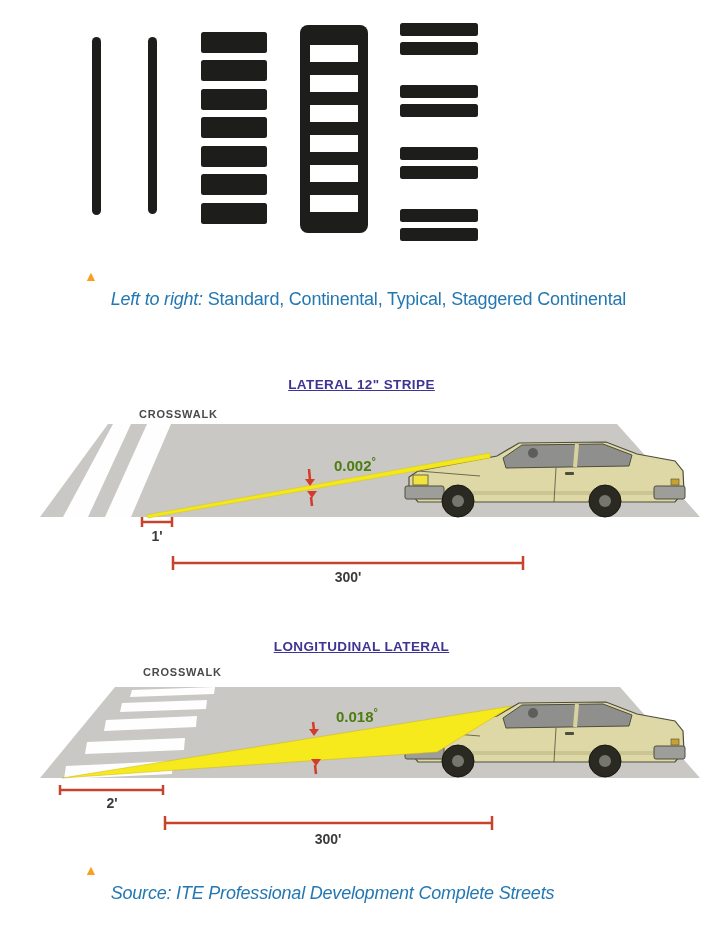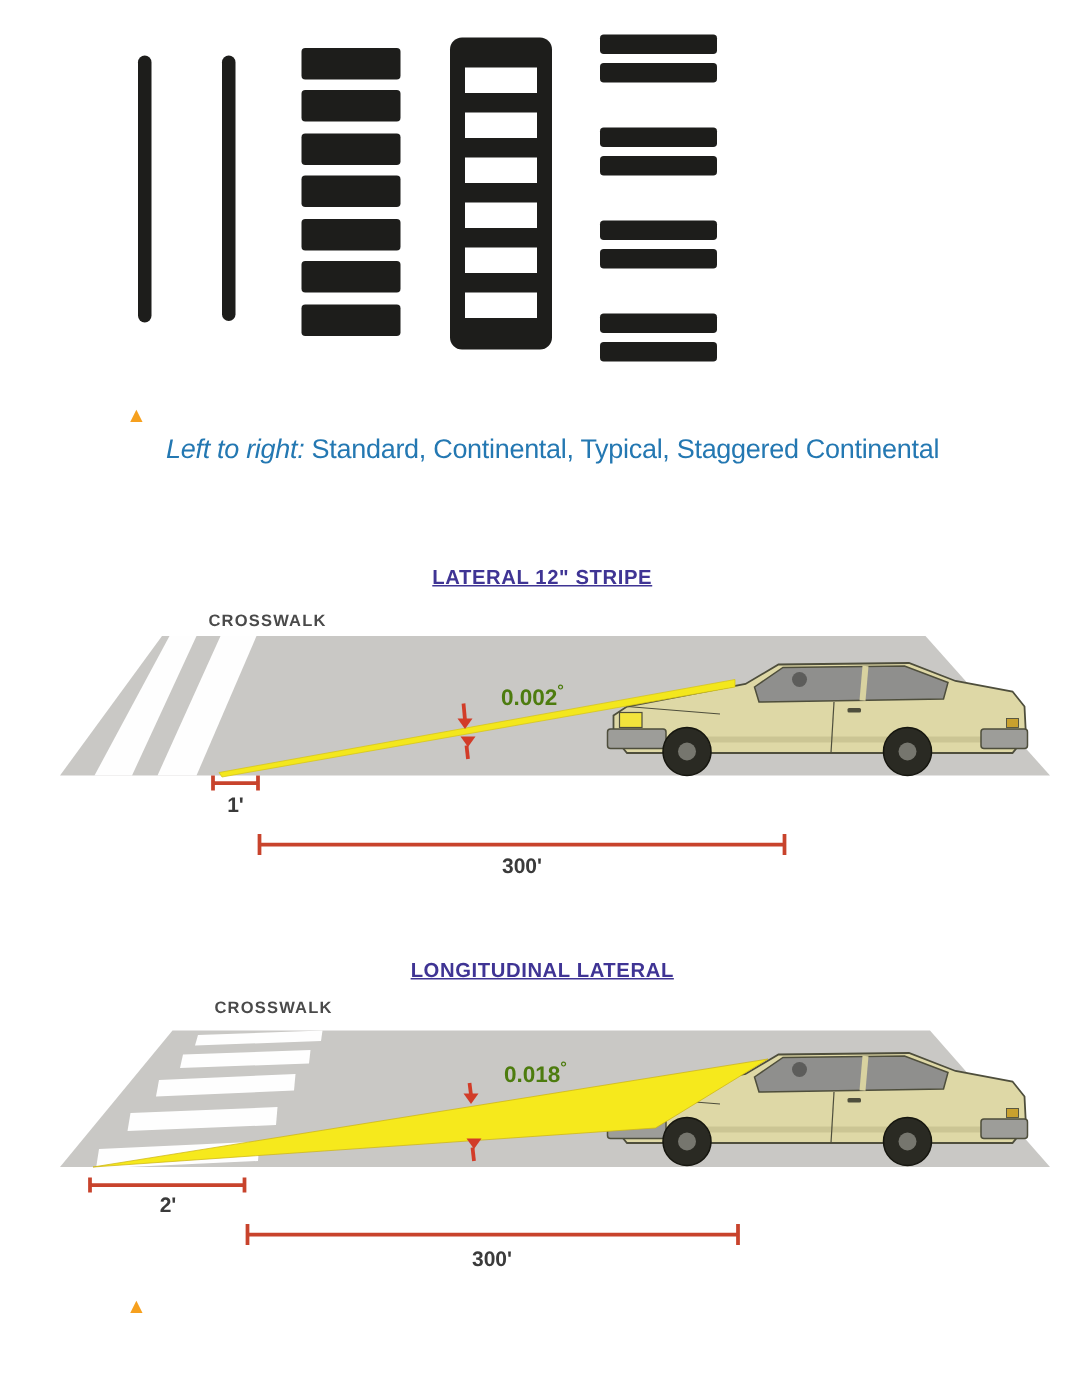--- a/index.html
+++ b/index.html
@@ -157,16 +157,17 @@
   <div class="angle-label" style="left:292px;top:706px;">
     <span>0.018</span><sup>°</sup>
   </div>
   <div class="dim-label" style="left:92px;top:795px;width:40px;">2'</div>
   <div class="dim-label" style="left:278px;top:831px;width:100px;">300'</div>
 
   <div class="caption" style="left:84px;top:859px;">
     <span class="cap-marker">▲</span>
     <span>
       <br>
+      <span class="ital">Source: ITE Professional Development Complete Streets</span>
     </span>
   </div>
 
 </div>
 
 </body></html>

